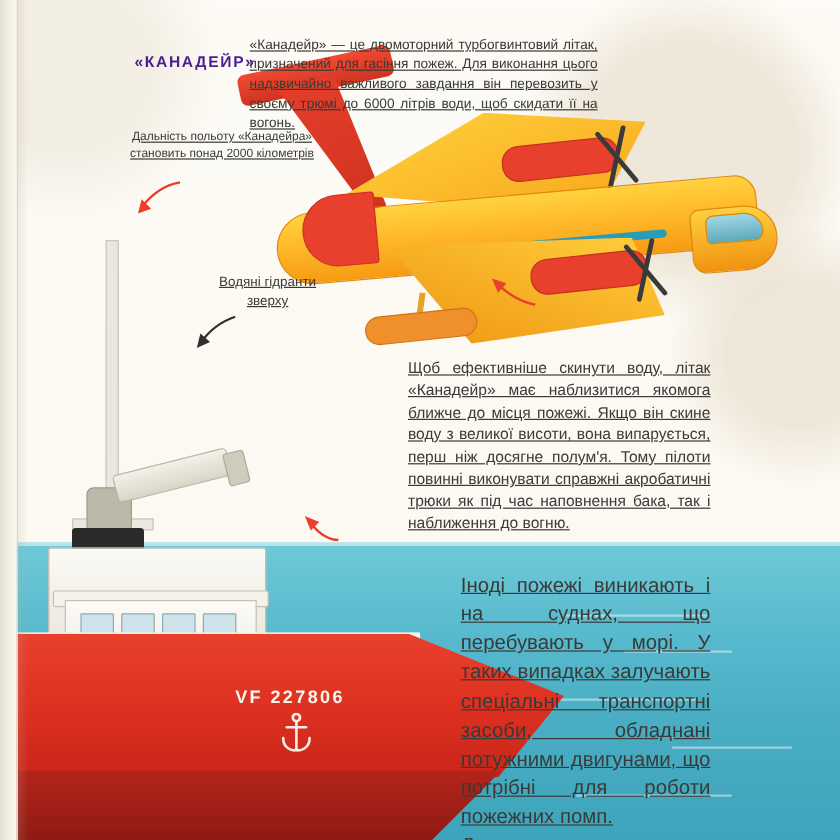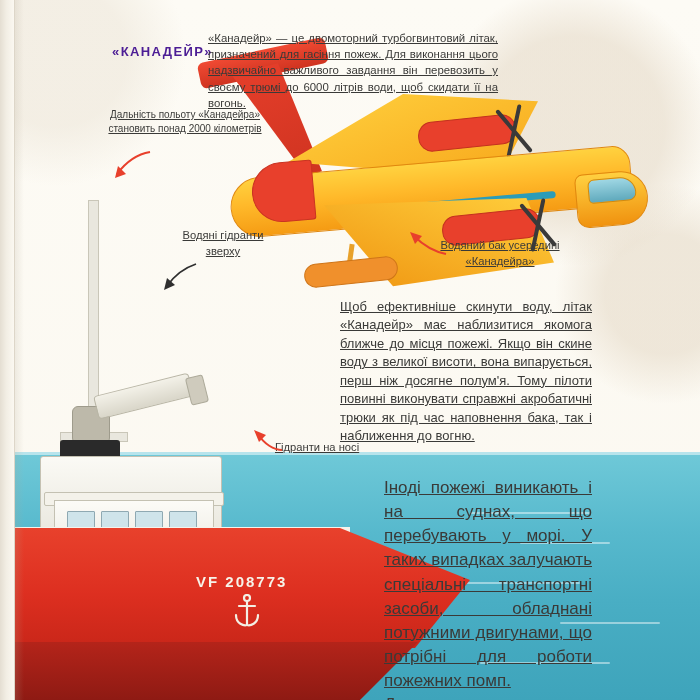--- a/index.html
+++ b/index.html
@@ -268,21 +268,21 @@
     <div class="railpost" style="left:90px;top:366px;height:26px;"></div>
     <div class="railpost" style="left:140px;top:366px;height:26px;"></div>
     <div class="railpost" style="left:190px;top:366px;height:26px;"></div>
     <div class="railpost" style="left:240px;top:366px;height:26px;"></div>
 
     <div class="railpost" style="left:150px;top:498px;height:22px;"></div>
 
     <div id="hull-top-line"></div>
     <div id="hull"></div>
     <div id="hull-dark"></div>
-    <div id="hull-name">VF 208773</div>
+    <div id="hull-name">VF 227806</div>
 
     <svg id="anchor" viewBox="0 0 30 34">
       <g fill="none" stroke="#f3efe4" stroke-width="2.2" stroke-linecap="round">
         <circle cx="15" cy="4" r="3"></circle>
         <line x1="15" y1="7" x2="15" y2="30"></line>
         <line x1="7" y1="12" x2="23" y2="12"></line>
         <path d="M4 21 C4 30, 12 32, 15 31"></path>
         <path d="M26 21 C26 30, 18 32, 15 31"></path>
       </g>
     </svg>
@@ -319,29 +319,27 @@
     <path d="M38 4 C26 6, 14 14, 5 26" stroke="#e8402c" stroke-width="2" fill="none"></path>
     <path d="M3 30 L6 18 L14 26 Z" fill="#e8402c"></path>
   </svg>
 
   <div class="txt" id="label-hydrants-top">Водяні гідранти зверху</div>
   <svg class="arrow" style="left:160px;top:258px;width:40px;height:36px;" viewBox="0 0 40 36">
     <path d="M36 6 C24 10, 14 18, 7 28" stroke="#2f2f2f" stroke-width="1.8" fill="none"></path>
     <path d="M4 32 L7 20 L15 27 Z" fill="#2f2f2f"></path>
   </svg>
 
-  <div class="txt" id="label-tank">Водяний бак усередині «Канадейра»</div>
   <svg class="arrow" style="left:404px;top:228px;width:44px;height:32px;" viewBox="0 0 44 32">
     <path d="M42 26 C32 24, 20 18, 10 8" stroke="#e8402c" stroke-width="2" fill="none"></path>
     <path d="M6 4 L18 8 L11 16 Z" fill="#e8402c"></path>
   </svg>
 
   <div class="txt" id="para-water">Щоб ефективніше скинути воду, літак «Канадейр» має наблизитися якомога ближче до місця пожежі. Якщо він скине воду з великої висоти, вона випарується, перш ніж досягне полум'я. Тому пілоти повинні виконувати справжні акробатичні трюки як під час наповнення бака, так і наближення до вогню.</div>
 
-  <div class="txt" id="label-hydrants-bow">Гідранти на носі</div>
   <svg class="arrow" style="left:250px;top:428px;width:34px;height:34px;" viewBox="0 0 34 34">
     <path d="M32 22 C24 22, 14 16, 8 6" stroke="#e8402c" stroke-width="2" fill="none"></path>
     <path d="M4 2 L16 7 L9 14 Z" fill="#e8402c"></path>
   </svg>
 
   <div class="txt" id="para-boat" style="white-space:pre-line;">Іноді пожежі виникають і на суднах, що перебувають у морі. У таких випадках залучають спеціальні транспортні засоби, обладнані потужними двигунами, що потрібні для роботи пожежних помп.
 Для охолодження зони займання та гасіння з гідрантів, під'єднаних до цих помп, на полум'я спрямовують потужні струмені води й піни.</div>
 
   <div id="binding"></div>
   <div id="binding-shadow"></div>

